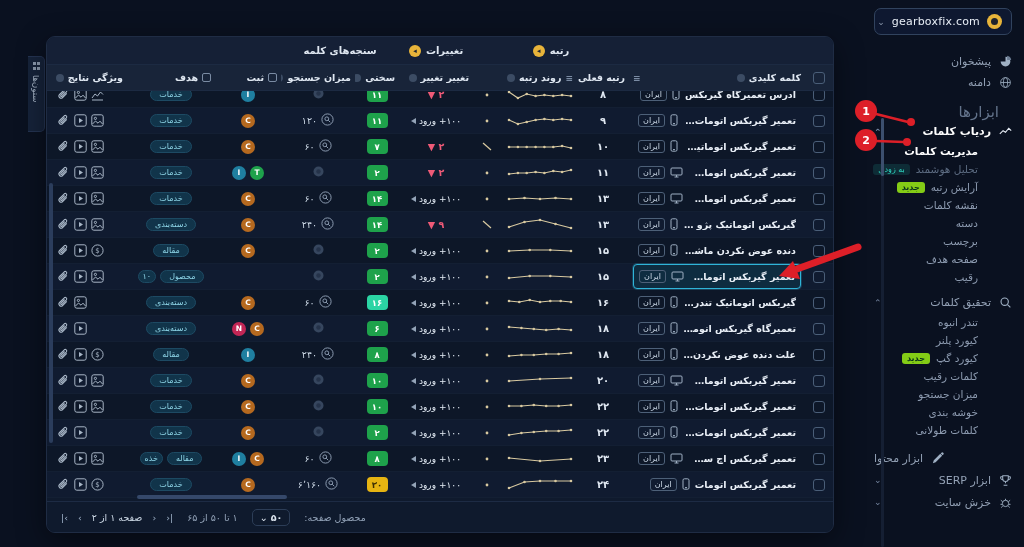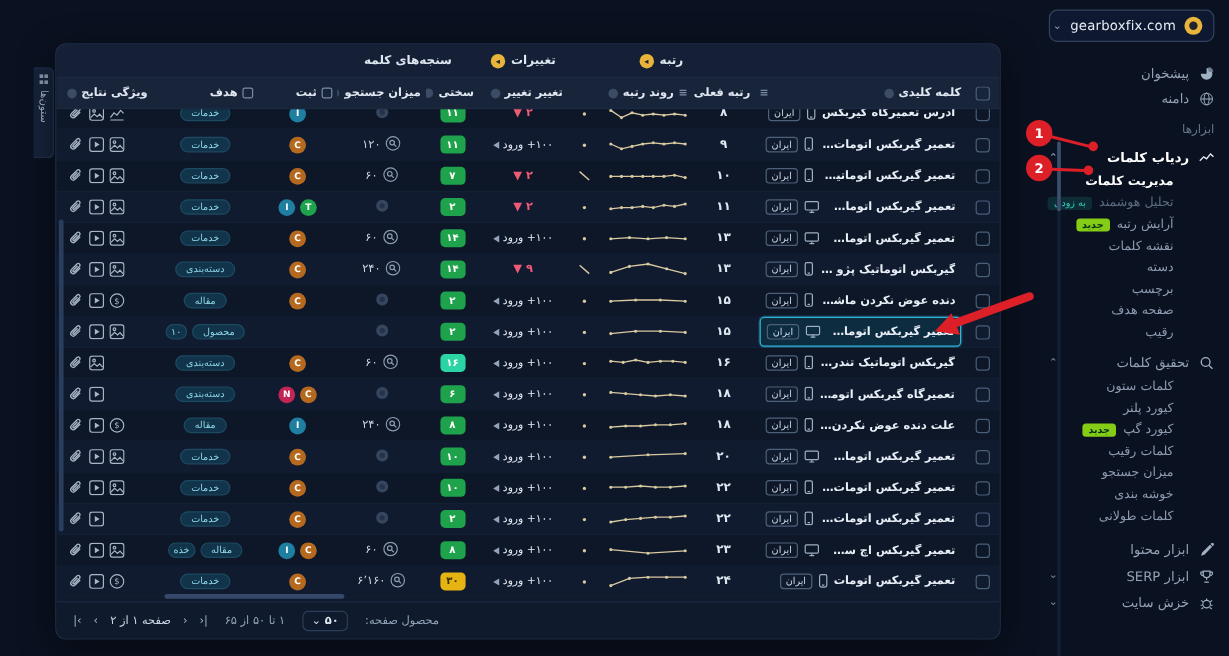--- a/index.html
+++ b/index.html
@@ -13,21 +13,21 @@
   .domain-logo:after{content:"";position:absolute;inset:4px;border-radius:50%;background:#20242c}
   .domain-name{font-size:11px;color:#e7edf5;letter-spacing:.2px;direction:ltr}
   .domain-chevron{margin-right:auto;color:#8b99ad;font-size:9px}
   .s-row{display:flex;align-items:center;gap:7px;height:21px;font-size:11px;color:#93a1b5;cursor:pointer;white-space:nowrap}
   .s-row .sic{width:14px;height:14px;flex:0 0 auto;display:inline-flex;align-items:center;justify-content:center}
   .s-row .chev{margin-right:auto;color:#7586a0;font-size:9px}
   .s-row.active{color:#fff;font-weight:bold}
   .s-sub{display:flex;align-items:center;gap:6px;height:18px;font-size:10.5px;color:#8d9bb0;padding-right:34px;cursor:pointer;white-space:nowrap}
   .s-sub.active{color:#fff;font-weight:bold}
   .s-sub.muted{color:#5c6b81}
-  .s-section{font-size:10px;color:#64748c;margin:10px 0 4px;height:14px}
+  .s-section{font-size:15px;color:#64748c;margin:10px 13px 4px;height:14px}
   .badge-soon{font-size:8px;color:#2dd4bf;background:rgba(45,212,191,.14);border-radius:3px;padding:1px 5px}
   .badge-new{font-size:8px;color:#07301c;background:#84cc16;border-radius:3px;padding:1px 5px;font-weight:bold}
   .side-scroll{position:absolute;left:33px;top:118px;width:3px;height:429px;background:#151f33;border-radius:2px}
   .side-scroll b{display:block;width:3px;height:58px;background:#3c4f6e;border-radius:2px}
 
   
   .card{position:absolute;top:36px;right:190px;width:788px;height:497px;background:#0f1a2d;border:1px solid #1f2c44;border-radius:9px;box-shadow:0 8px 30px rgba(0,0,0,.45);overflow:hidden}
   .grid{display:grid;grid-template-columns:28px 176px 52px 104px 74px 44px 74px 66px 88px 78px}
   .group-row{height:28px;background:#152036;border-bottom:1px solid #1c2a42;align-items:center}
   .group-cell{display:flex;align-items:center;justify-content:center;gap:5px;font-size:10px;color:#dfe7f1;font-weight:bold}
@@ -157,21 +157,21 @@
       <svg width="13" height="13" viewBox="0 0 16 16" fill="none" stroke="#9fb0c3" stroke-width="1.4">
           <circle cx="7" cy="7" r="4.5"></circle>
           <path d="M10.5 10.5L14 14"></path>
         </svg>
       </span>
     <span>تحقیق کلمات</span>
     <span class="chev">⌃</span>
   </div>
   <div id="research-sub">
       <div class="s-sub">
-        <span>کلمات ستون</span>
+        <span>تندر انبوه</span>
       </div>
       <div class="s-sub">
         <span>کیورد پلنر</span>
       </div>
       <div class="s-sub">
         <span>کیورد گپ</span>
         <span class="badge-new">جدید</span>
       </div>
       <div class="s-sub">
         <span>کلمات رقیب</span>
@@ -181,21 +181,21 @@
       </div>
       <div class="s-sub">
         <span>خوشه بندی</span>
       </div>
       <div class="s-sub">
         <span>کلمات طولانی</span>
       </div>
     </div>
 
   <div style="margin-top:8px" id="bottom-tools">
-      <div class="s-row" style="height: 22px;">
+      <div class="s-row" style="height: 22px; justify-content: flex-end;">
         <span class="sic">
           <svg width="13" height="13" viewBox="0 0 14 14" fill="#9fb0c3">
             <path d="M2 12l1-3 7-7 2 2-7 7zM10.5 1.5l2 2 .7-.7a1.2 1.2 0 0 0-2-2z"></path>
           </svg>
         </span>
         <span>ابزار محتوا</span>
       </div>
       <div class="s-row" style="height: 22px;">
         <span class="sic">
           <svg width="13" height="13" viewBox="0 0 14 14" fill="none" stroke="#9fb0c3" stroke-width="1.1">

